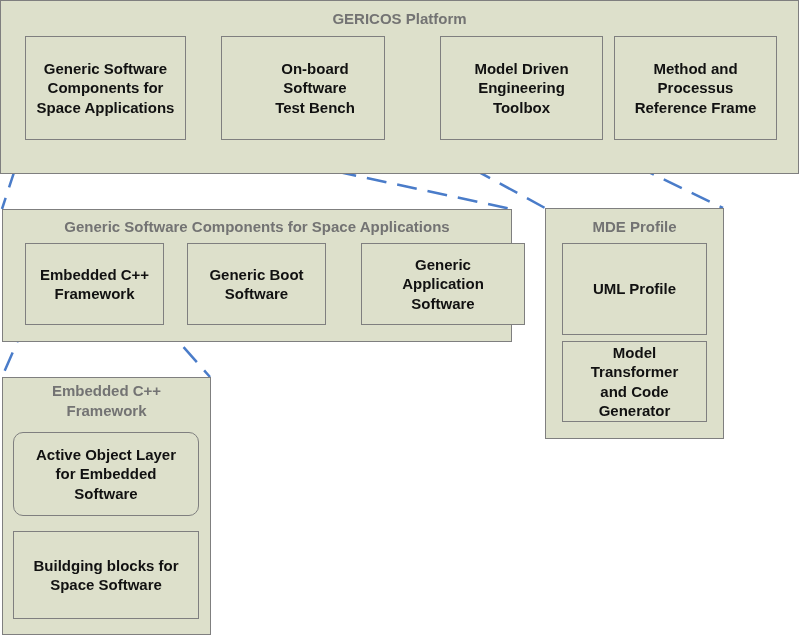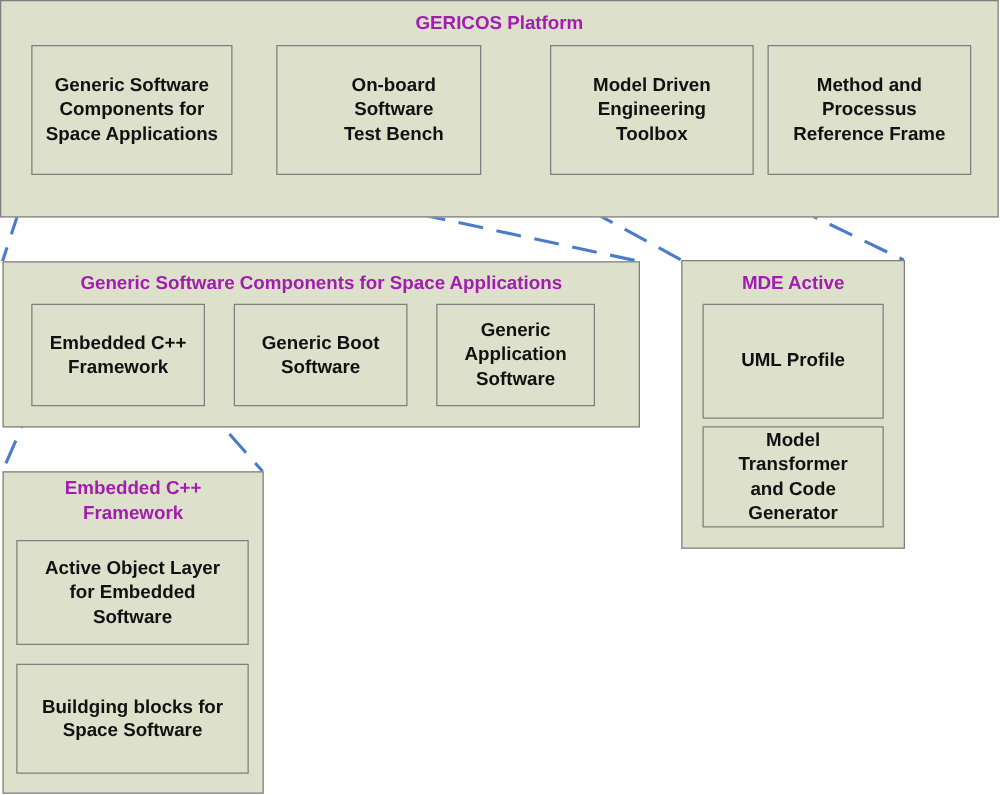--- a/index.html
+++ b/index.html
@@ -1,20 +1,20 @@
 <!DOCTYPE html>
 <html><head>
 <meta charset="utf-8">
 <style>
   html,body{margin:0;padding:0;background:#ffffff;}
   body{width:800px;height:636px;position:relative;overflow:hidden;font-family:"Liberation Sans",sans-serif;}
   .box{position:absolute;box-sizing:border-box;background:#dde0cb;border:1.5px solid #7f7f7f;color:#111;font-weight:bold;font-size:15px;line-height:19.5px;text-align:center;}
   .inner{display:flex;align-items:center;justify-content:center;}
   .inner span{display:block;}
-  .title{position:absolute;left:0;right:0;text-align:center;font-weight:bold;font-size:15px;line-height:19.5px;color:#a21caf;}
+  .title{position:absolute;left:0;right:0;text-align:center;font-weight:bold;font-size:15px;line-height:19.5px;color:#737373;}
   svg.lines{position:absolute;left:0;top:0;pointer-events:none;}
   .dash{stroke:#4a7cc9;stroke-width:2.5;stroke-dasharray:20 11;fill:none;}
 </style>
 </head>
 <body>
 
 <svg class="lines" width="800" height="636">
   <line class="dash" x1="25" y1="139" x2="2" y2="209"></line>
   <line class="dash" x1="185" y1="139" x2="511" y2="209"></line>
   <line class="dash" x1="418" y1="139" x2="545" y2="208"></line>
@@ -41,35 +41,35 @@
 
 <div class="box" style="left:2px;top:209px;width:510px;height:133px;">
   <div class="title" style="top:7px;">Generic Software Components for Space Applications</div>
 </div>
 <div class="box inner" style="left:25px;top:243px;width:139px;height:82px;">
   <span style="width:125px;">Embedded C++ Framework</span>
 </div>
 <div class="box inner" style="left:187px;top:243px;width:139px;height:82px;">
   <span style="width:110px;text-align:center;">Generic Boot Software</span>
 </div>
-<div class="box inner" style="left:349px;top:243px;width:127px;height:82px;">
+<div class="box inner" style="left:361px;top:243px;width:164px;height:82px;">
   <span style="width:100px;">Generic Application Software</span>
 </div>
 
 <div class="box" style="left:545px;top:208px;width:179px;height:231px;">
-  <div class="title" style="top:8px;">MDE Active</div>
+  <div class="title" style="top:8px;">MDE Profile</div>
 </div>
 <div class="box inner" style="left:562px;top:243px;width:145px;height:92px;">
   <span>UML Profile</span>
 </div>
 <div class="box inner" style="left:562px;top:341px;width:145px;height:81px;justify-content:center;">
   <span style="width:100px;">Model Transformer and Code Generator</span>
 </div>
 
 <div class="box" style="left:2px;top:377px;width:209px;height:258px;">
   <div class="title" style="top:3px;padding:0 45px;">Embedded C++ Framework</div>
 </div>
-<div class="box inner" style="left:13px;top:432px;width:186px;height:84px;">
+<div class="box inner" style="left:13px;top:432px;width:186px;height:84px;border-radius:10px;">
   <span style="width:160px;">Active Object Layer for Embedded Software</span>
 </div>
 <div class="box inner" style="left:13px;top:531px;width:186px;height:88px;">
   <span style="width:165px;">Buildging blocks for Space Software</span>
 </div>
 
 </body></html>

